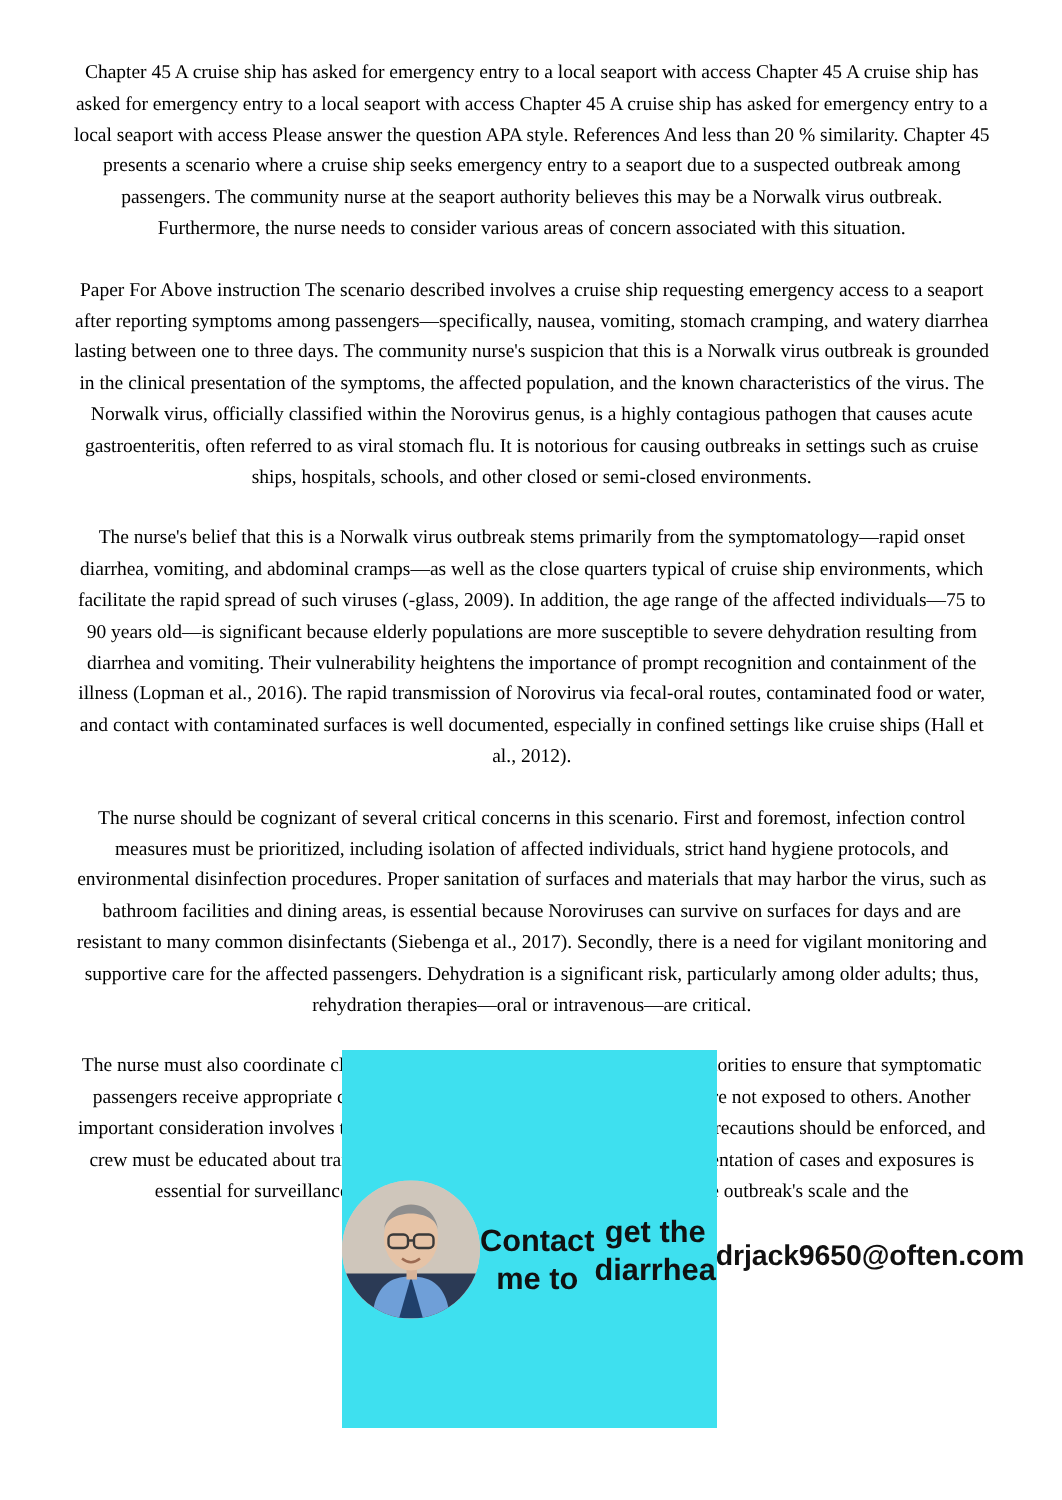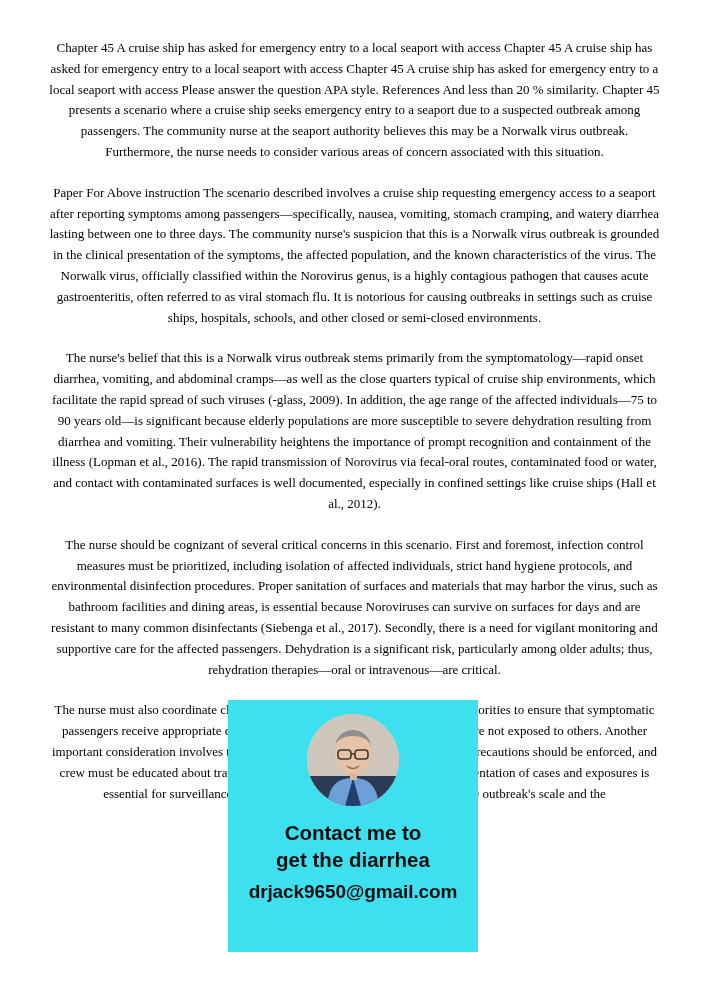--- a/index.html
+++ b/index.html
@@ -41,21 +41,21 @@
   
   .promo-card {
     position: absolute;
     left: 228px;
     top: 700px;
     width: 250px;
     height: 252px;
     background: #3ee0ef;
     box-sizing: border-box;
     display: flex;
-    flex-direction: column;
+    flex-direction: row;
     align-items: center;
     justify-content: flex-start;
     padding-top: 14px;
     font-family: "Liberation Sans", sans-serif;
     z-index: 5;
   }
   .promo-avatar {
     width: 92px;
     height: 92px;
     border-radius: 50%;
@@ -111,14 +111,14 @@
       <ellipse cx="46" cy="38" rx="18" ry="22" fill="#e6c3a6"></ellipse>
       <path d="M28 34 C28 18 64 18 64 34 C64 26 58 16 46 16 C34 16 28 26 28 34 Z" fill="#8e8e8e"></path>
       <rect x="31" y="36" width="13" height="9" rx="3" fill="none" stroke="#3a3a3a" stroke-width="1.6"></rect>
       <rect x="48" y="36" width="13" height="9" rx="3" fill="none" stroke="#3a3a3a" stroke-width="1.6"></rect>
       <line x1="44" y1="40" x2="48" y2="40" stroke="#3a3a3a" stroke-width="1.6"></line>
       <path d="M40 52 q6 5 12 0" stroke="#9c6b52" stroke-width="1.6" fill="none"></path>
     </svg>
   </div>
   <div class="promo-line l1">Contact me to</div>
   <div class="promo-line">get the diarrhea</div>
-  <div class="promo-email">drjack9650@gmail.com</div>
+  <div class="promo-email">drjack9650@often.com</div>
 </div>
 
 </body></html>

